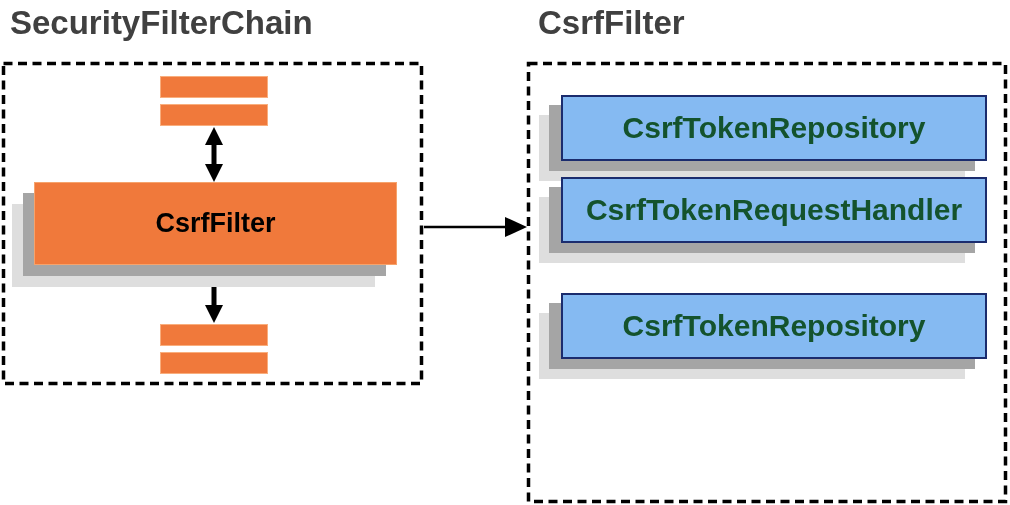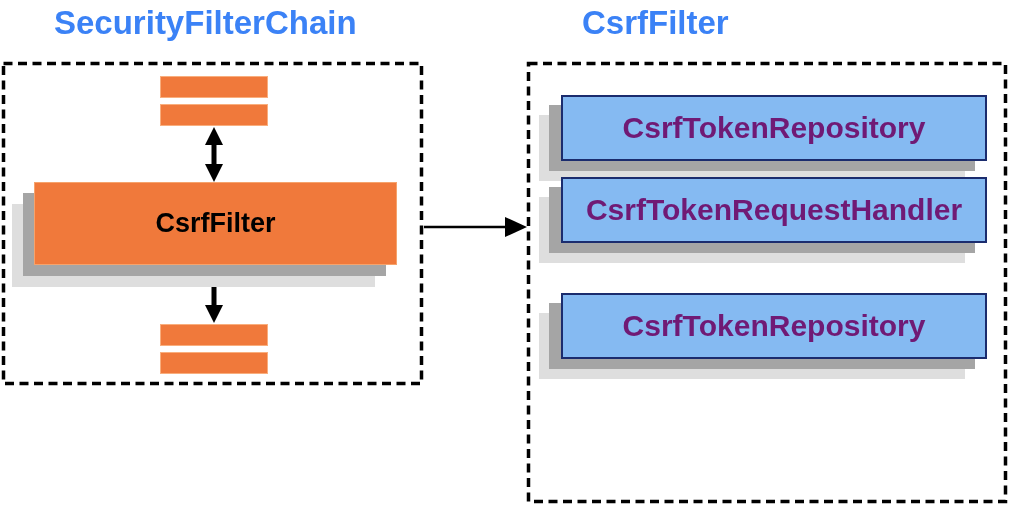--- a/index.html
+++ b/index.html
@@ -13,24 +13,23 @@
     height: 505px;
     background: #ffffff;
     font-family: "Liberation Sans", sans-serif;
     overflow: hidden;
   }
 
   .panel-title {
     position: absolute;
     font-size: 33px;
     font-weight: bold;
-    color: #3b82f6;
+    color: #404040;
     line-height: 40px;
     white-space: nowrap;
-    margin-left: 44px;
   }
   #title-left  { left: 10px;  top: 3px; }
   #title-right { left: 538px; top: 3px; }
 
   
   #linework {
     position: absolute;
     left: 0; top: 0;
     width: 1010px; height: 505px;
   }
@@ -82,21 +81,21 @@
     align-items: center;
     justify-content: center;
   }
   #component-0 { top: 95px;  }
   #component-1 { top: 177px; }
   #component-2 { top: 293px; }
   #component-3 { top: 393px; }
   .blue-node .node-label {
     font-size: 30px;
     font-weight: bold;
-    color: #701a75;
+    color: #14532d;
     white-space: nowrap;
   }
 </style>
 </head>
 <body>
 
 <div class="canvas">
 
   <svg id="linework" viewBox="0 0 1010 505" xmlns="http://www.w3.org/2000/svg">
 

